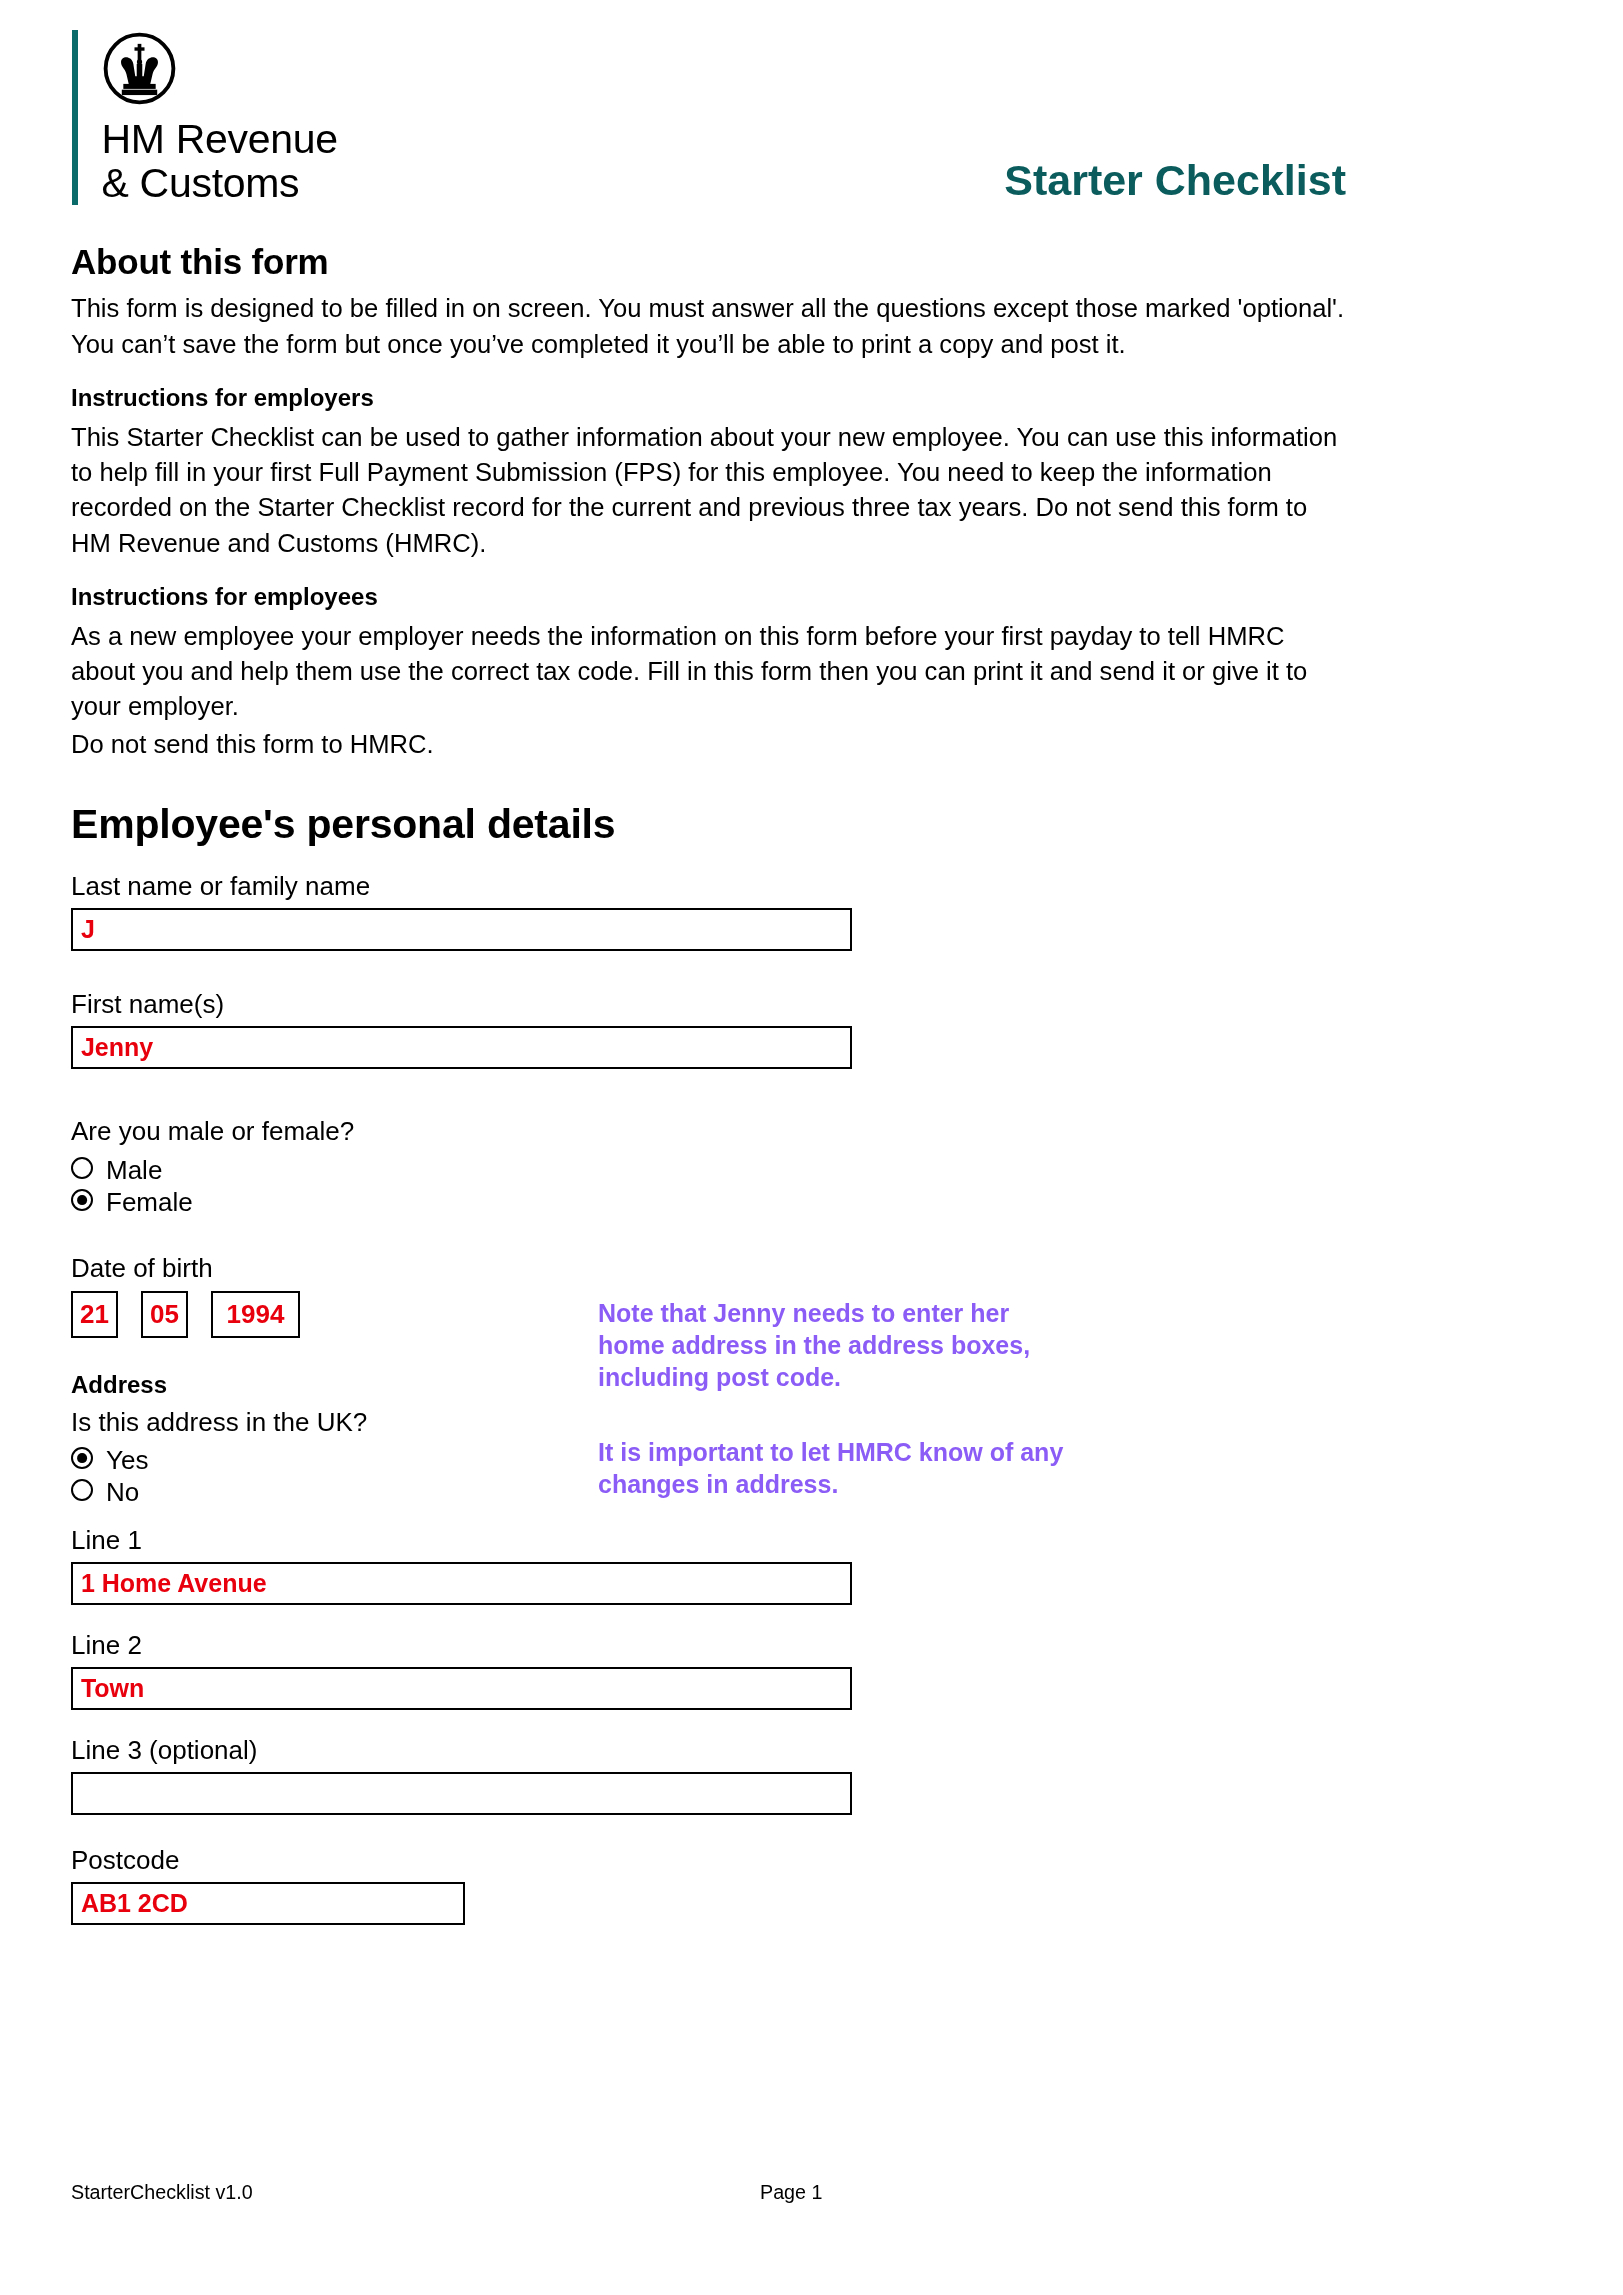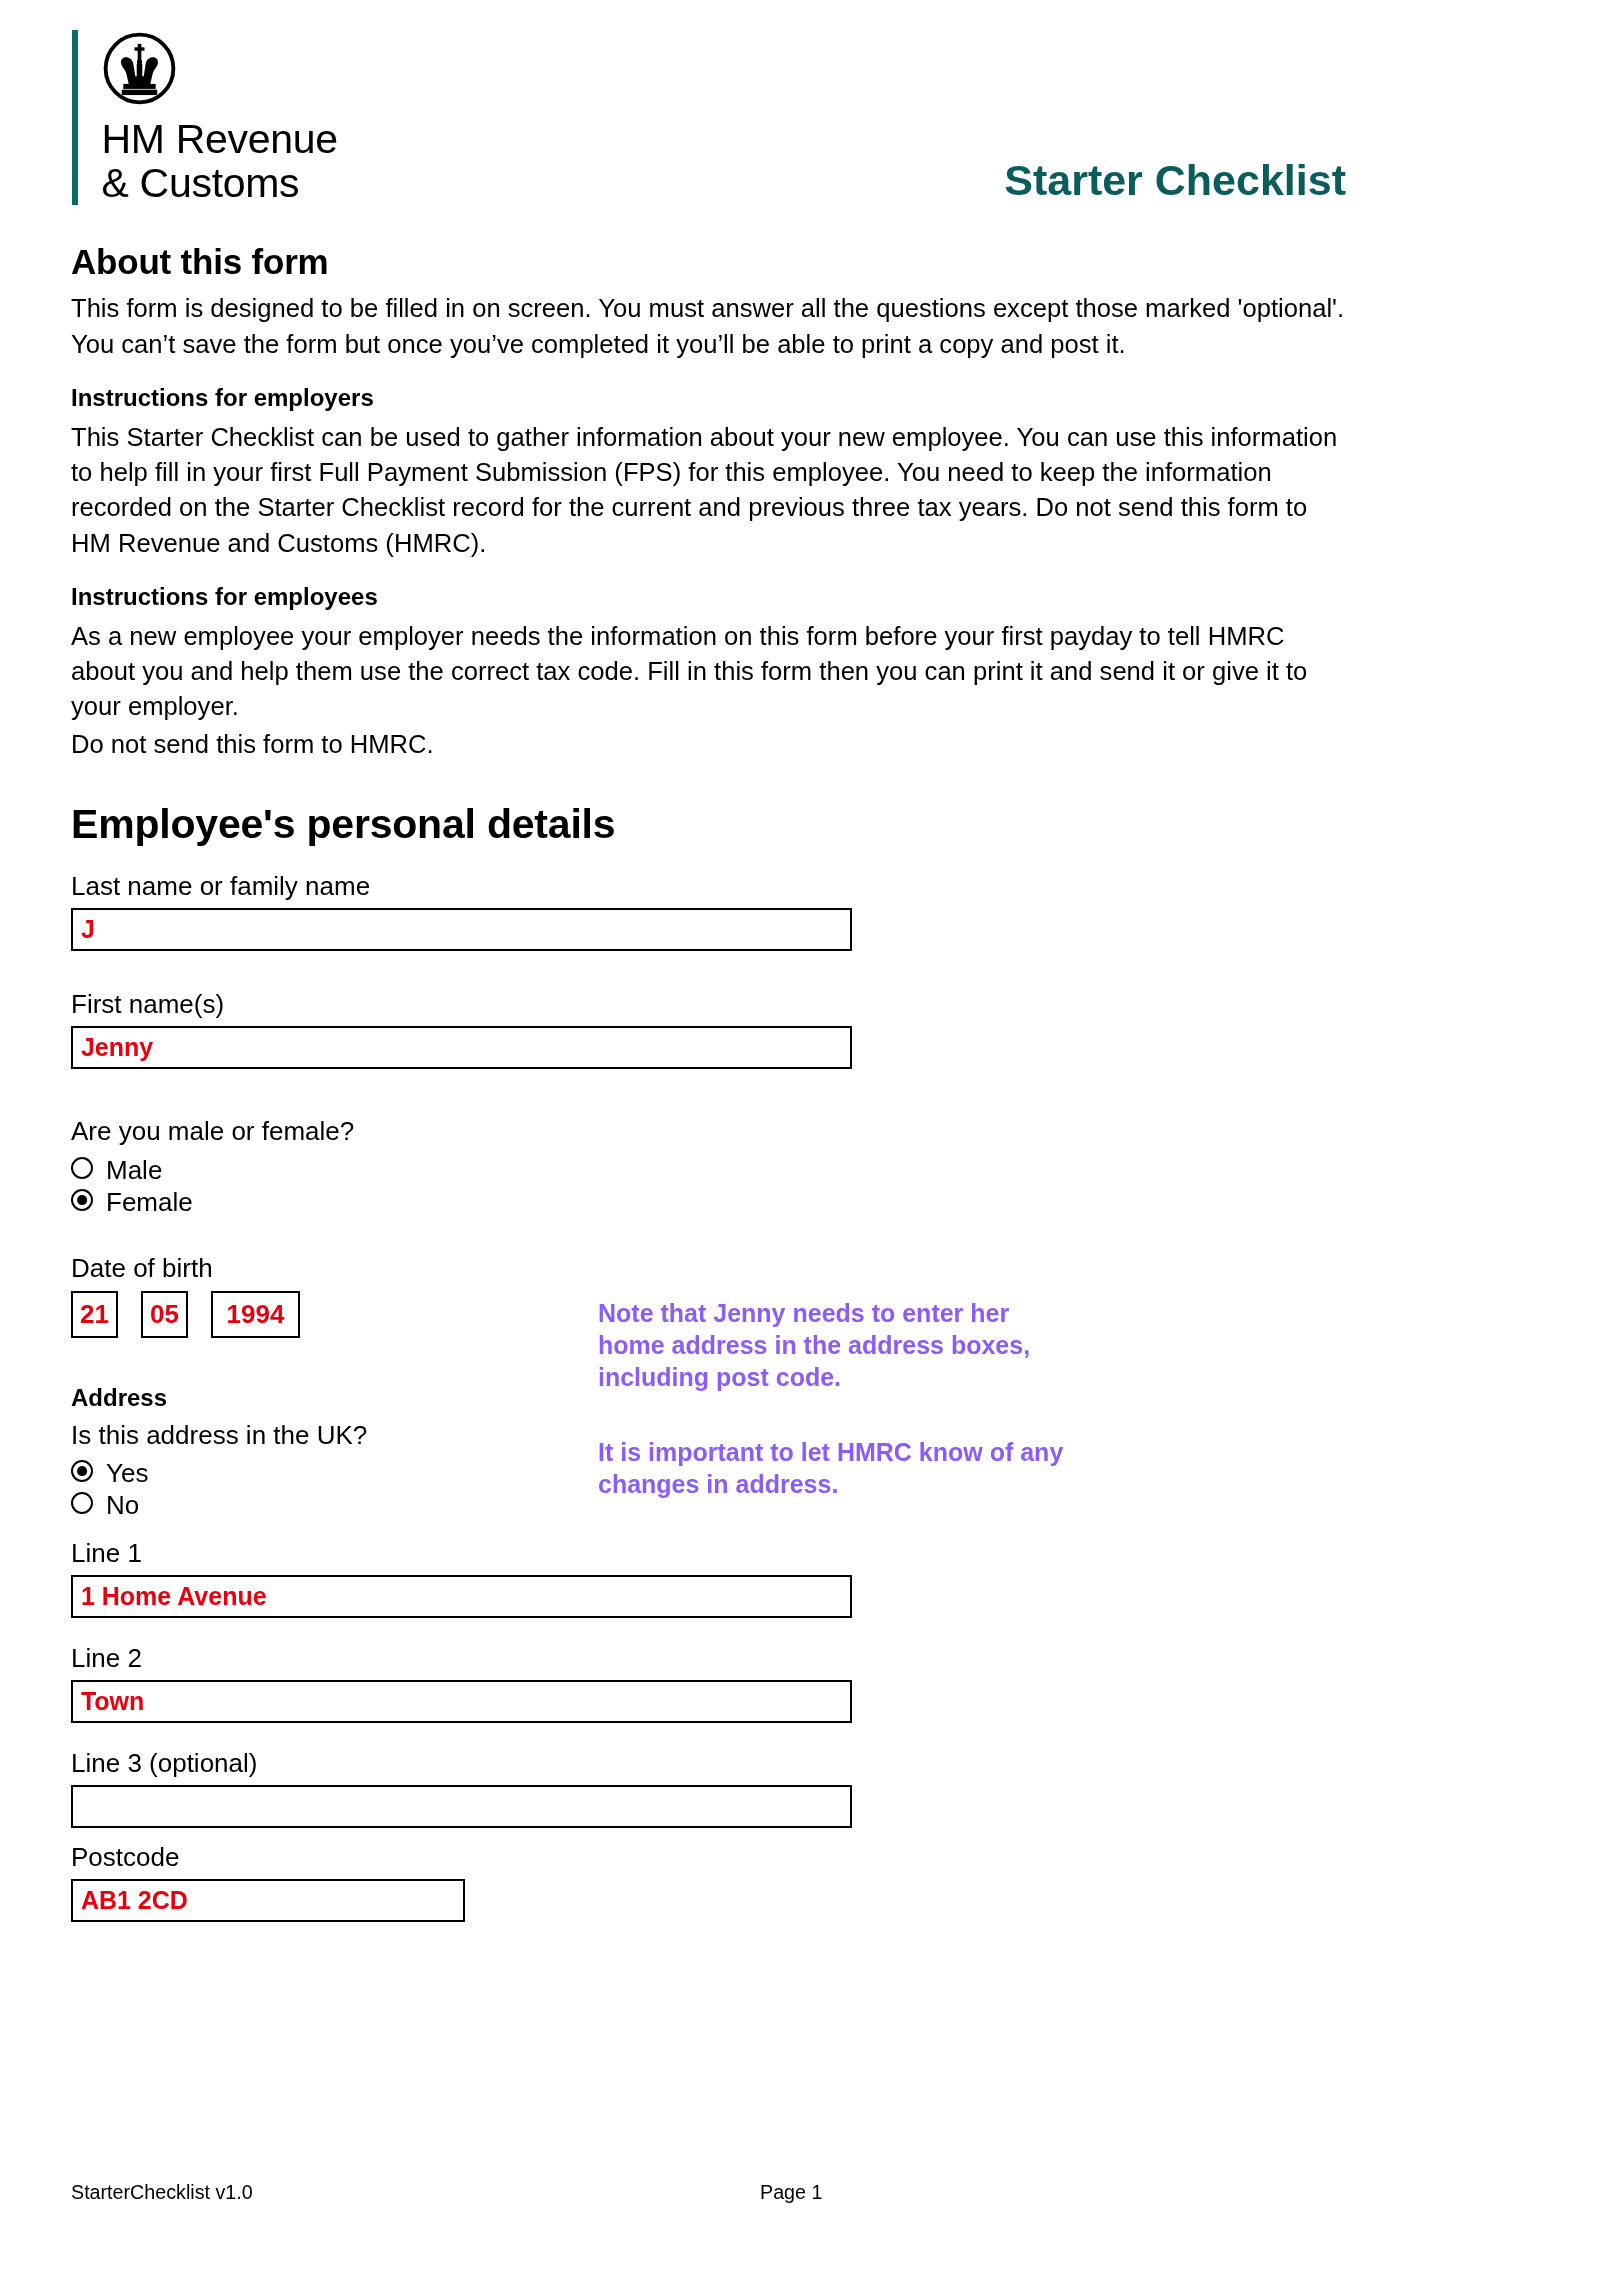--- a/index.html
+++ b/index.html
@@ -300,21 +300,21 @@
         </div>
         <div class="dob-box">
           <span class="dob-value">05</span>
         </div>
         <div class="dob-box year">
           <span class="dob-value">1994</span>
         </div>
       </div>
     </div>
 
-    <h3 class="sub-h" style="margin-top:46px;">Address</h3>
+    <h3 class="sub-h" style="margin-top:33px;">Address</h3>
 
     <div>
       <div class="radio-question">Is this address in the UK?</div>
       <div class="radio-row">
         <span class="radio checked"></span>
         <span class="radio-label">Yes</span>
       </div>
       <div class="radio-row">
         <span class="radio"></span>
         <span class="radio-label">No</span>
@@ -335,21 +335,21 @@
       </div>
     </div>
 
     <div class="field" style="margin-top:23.6px;">
       <div class="field-label">Line 3 (optional)</div>
       <div class="input-box">
         <span class="input-value"></span>
       </div>
     </div>
 
-    <div class="field" style="margin-top:13px;">
+    <div class="field" style="margin-top:29px;">
       <div class="field-label">Postcode</div>
       <div class="input-box postcode">
         <span class="input-value">AB1 2CD</span>
       </div>
     </div>
 
   </div>
 
   <div class="annotation note1">Note that Jenny needs to enter her home address in the address boxes, including post code.</div>
   <div class="annotation note2">It is important to let HMRC know of any changes in address.</div>

